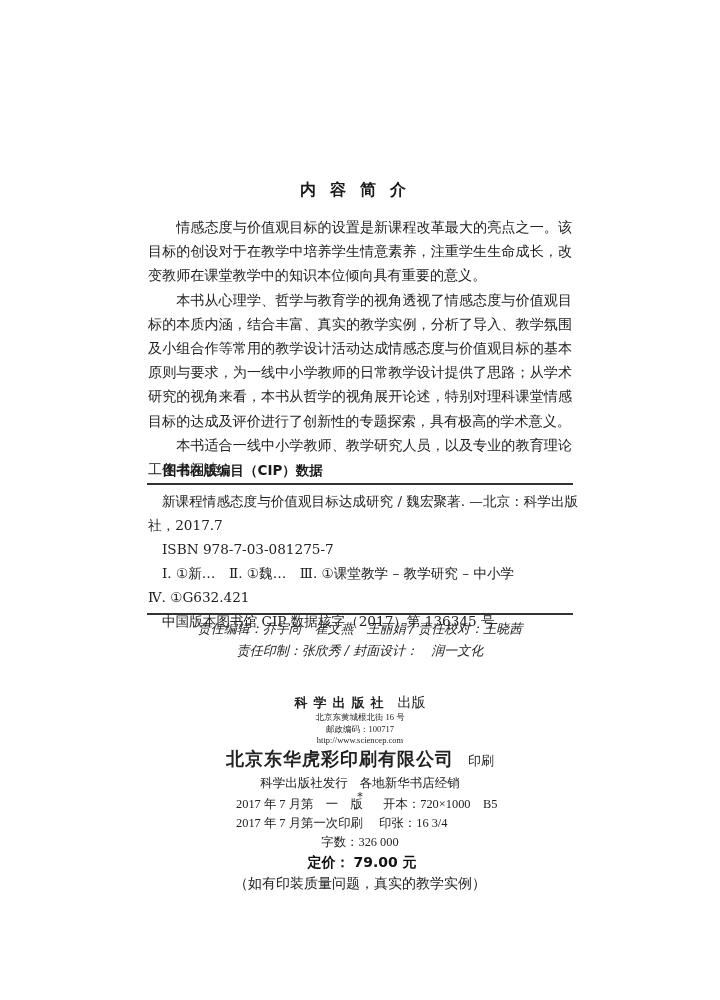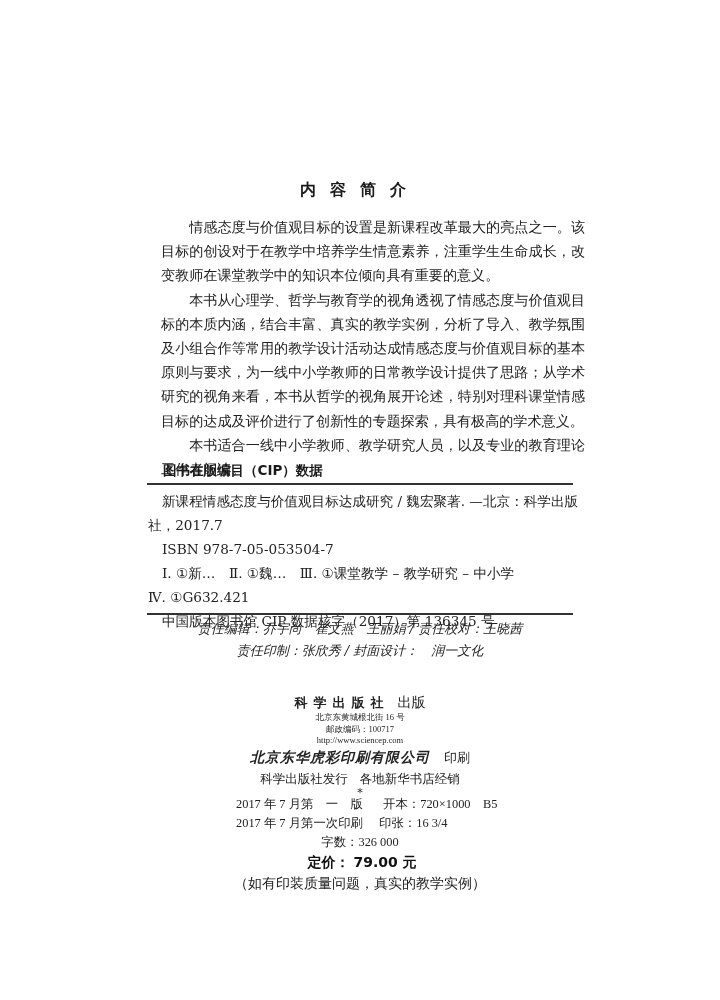--- a/index.html
+++ b/index.html
@@ -32,21 +32,20 @@
       letter-spacing: 14px;
       box-sizing: border-box;
     }
 
     
     .intro {
       left: 148px; width: 424px; top: 215px;
       font-size: 14.1px;
       line-height: 24.2px;
       color: #222;
-      margin-left: 13px;
     }
     .intro p {
       margin: 0;
       text-indent: 2em;
       text-align: justify;
     }
 
     
     .cip-heading {
       left: 163px; top: 462px;
@@ -99,23 +98,22 @@
       letter-spacing: 0;
       font-weight: normal;
       margin-left: 8px;
     }
     .pub .small {
       font-size: 8.5px;
       line-height: 11.5px;
       font-family: "Liberation Serif", "DejaVu Serif", serif;
     }
     .pub .printer-name {
-      font-size: 14px;
-      font-weight: bold;
-      font-style: italic;
+      font-size: 18px;
+      font-weight: bold;
       letter-spacing: 1px;
     }
     .pub .printer-suffix {
       font-size: 13px;
       font-weight: normal;
       font-style: normal;
       margin-left: 14px;
     }
     .pub .dist {
       font-size: 12.5px;
@@ -177,21 +175,21 @@
     <p>本书从心理学、哲学与教育学的视角透视了情感态度与价值观目标的本质内涵，结合丰富、真实的教学实例，分析了导入、教学氛围及小组合作等常用的教学设计活动达成情感态度与价值观目标的基本原则与要求，为一线中小学教师的日常教学设计提供了思路；从学术研究的视角来看，本书从哲学的视角展开论述，特别对理科课堂情感目标的达成及评价进行了创新性的专题探索，具有极高的学术意义。</p>
     <p>本书适合一线中小学教师、教学研究人员，以及专业的教育理论工作者阅读。</p>
   </div>
 
   <div class="abs cip-heading">图书在版编目（CIP）数据</div>
   <div class="abs rule rule-top"></div>
 
   <div class="abs cip-body">
     <div class="line ind">新课程情感态度与价值观目标达成研究 / 魏宏聚著. —北京：科学出版</div>
     <div class="line">社，2017.7</div>
-    <div class="line ind">ISBN 978-7-05-053504-7</div>
+    <div class="line ind">ISBN 978-7-03-081275-7</div>
     <div class="line ind">Ⅰ. ①新…　Ⅱ. ①魏…　Ⅲ. ①课堂教学 – 教学研究 – 中小学</div>
     <div class="line">Ⅳ. ①G632.421</div>
     <div class="line ind">中国版本图书馆 CIP 数据核字（2017）第 136345 号</div>
   </div>
 
   <div class="abs rule rule-bottom"></div>
 
   <div class="abs credits">
     <div>责任编辑：乔宇尚　崔文燕　王丽娟 / 责任校对：王晓茜</div>
     <div>责任印制：张欣秀 / 封面设计：　润一文化</div>

